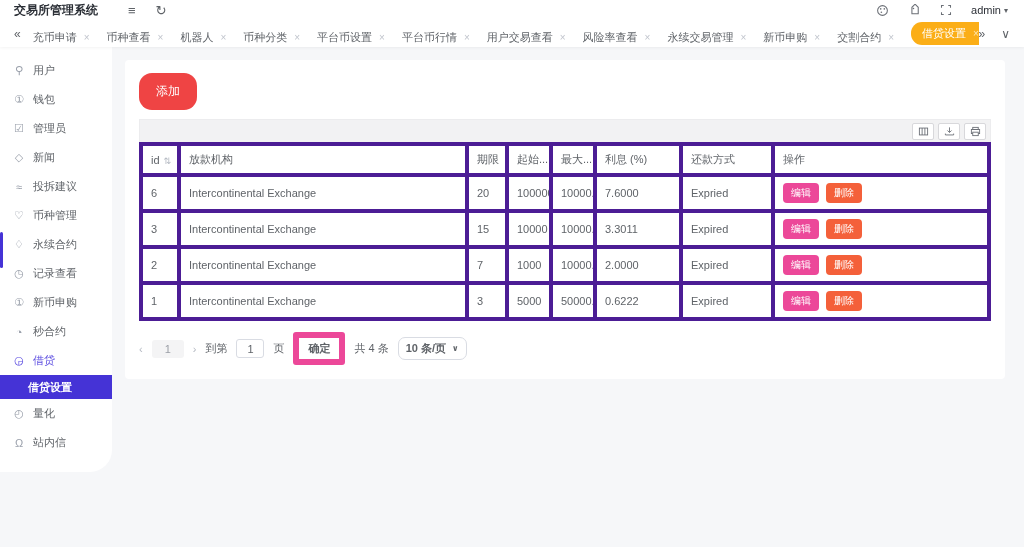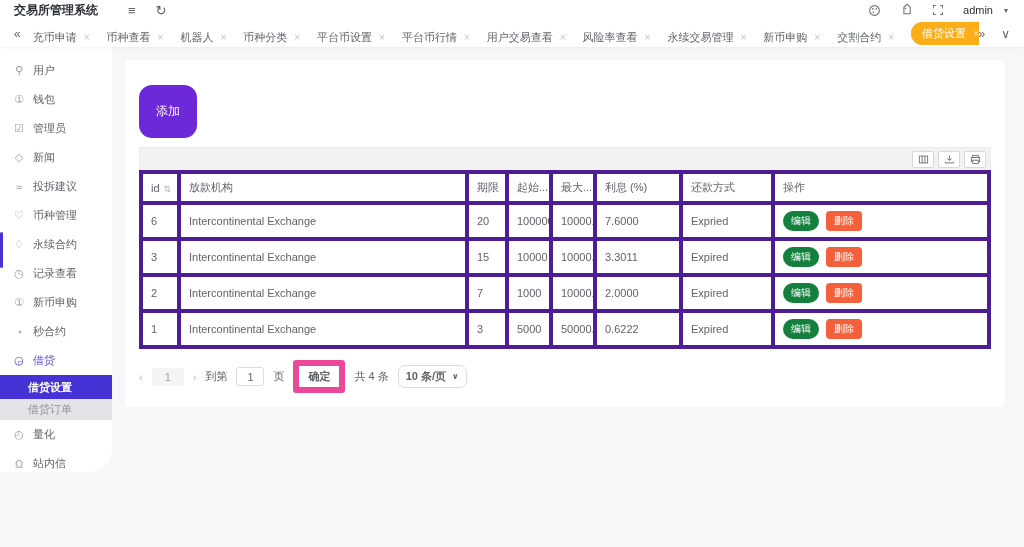--- a/index.html
+++ b/index.html
@@ -5,21 +5,21 @@
   * { margin:0; padding:0; box-sizing:border-box; }
   html,body { width:1024px; height:547px; overflow:hidden; }
   body { background:#f6f7f9; font-family:"Liberation Sans","DejaVu Sans",sans-serif; color:#5f6368; position:relative; }
 
   
   .header { position:absolute; top:0; left:0; width:1024px; height:20px; background:#fff; display:flex; align-items:center; z-index:4; }
   .brand { width:128px; padding-left:14px; font-size:12px; font-weight:bold; color:#2b2f36; flex:none; white-space:nowrap; }
   .hicon { color:#5f6368; font-size:13px; line-height:1; margin-right:20px; cursor:pointer; display:flex; align-items:center; }
   .header-right { margin-left:auto; display:flex; align-items:center; gap:19px; padding-right:16px; }
   .header-right .hicon { margin:0; }
-  .admin-dd { font-size:11px; color:#2b2f36; display:flex; align-items:center; gap:11px; cursor:pointer; }
+  .admin-dd { font-size:11px; color:#2b2f36; display:flex; align-items:center; gap:3px; cursor:pointer; }
   .caret { font-size:8px; color:#5f6368; }
   svg.ic { display:block; }
 
   
   .tabbar { position:absolute; top:20px; left:0; width:1024px; height:27px; background:#fff; display:flex; align-items:center; padding:0 14px; box-shadow:0 1px 3px rgba(0,0,0,.05); z-index:3; }
   .tab-scroll { color:#5f6368; font-size:12px; margin-right:12px; cursor:pointer; }
   .tab-list { display:flex; align-items:flex-end; flex:1; overflow:hidden; }
   .tab { display:flex; align-items:center; gap:7px; margin-right:17px; font-size:11px; color:#5f6368; cursor:pointer; white-space:nowrap; }
   .tab .x { color:#c0c4cc; font-size:10px; }
   .tab.active { background:#fbae17; color:#fff; padding:4px 11px; border-radius:11px; }
@@ -32,29 +32,29 @@
   .menu-item .mi { width:12px; text-align:center; color:#9aa0ab; font-size:11px; }
   .menu-item.active { color:#5a4be0; }
   .menu-item.active .mi { color:#5a4be0; }
   .submenu-item { height:24px; display:flex; align-items:center; padding-left:28px; font-size:11px; cursor:pointer; white-space:nowrap; }
   .submenu-item.selected { background:#4533d6; color:#fff; font-weight:bold; }
   .submenu-item.plain { background:#e3e3e8; color:#90929a; height:21px; }
   .side-thumb { position:absolute; left:0; top:232px; width:3px; height:36px; background:#4533d6; border-radius:2px; z-index:5; cursor:pointer; }
 
   
   .card { position:absolute; left:125px; top:60px; width:880px; background:#fff; border-radius:4px; padding:13px 14px 14px; }
-  .btn-add { background:#6d28d9; color:#fff; border:none; font-size:12px; padding:18px 17px; border-radius:13px; cursor:pointer; font-family:inherit;margin-top:12px; }
+  .btn-add { background:#ef4444; color:#fff; border:none; font-size:12px; padding:10px 17px; border-radius:13px; cursor:pointer; font-family:inherit; }
   .table-toolbar { margin-top:9px; background:#f2f2f3; border:1px solid #ececee; border-bottom:none; height:23px; display:flex; align-items:center; justify-content:flex-end; gap:4px; padding-right:4px; }
   .tool-btn { width:22px; height:17px; background:#fff; border:1px solid #d8d8db; border-radius:2px; display:flex; align-items:center; justify-content:center; cursor:pointer; color:#6b6f76; }
   table { width:100%; border-collapse:collapse; font-size:11px; color:#5f6368; table-layout:fixed; }
   th,td { border:4px solid #4c1d95; padding:6px 8px; text-align:left; font-weight:normal; white-space:nowrap; overflow:hidden; }
   th { color:#5f6368; }
   .sort-ic { color:#b4b9c2; font-size:9px; margin-left:4px; cursor:pointer; }
   .act-btn { display:inline-block; border:none; color:#fff; font-size:10px; padding:3px 8px; border-radius:4px; margin-right:7px; cursor:pointer; font-family:inherit; }
-  .act-edit { background:#15803d;border-radius:10px; }
+  .act-edit { background:#ec4899; }
   .act-del { background:#f4603a; }
 
   
   .pager { margin-top:11px; display:flex; align-items:center; gap:9px; font-size:11px; color:#5f6368; }
   .pg-chev { color:#b4b9c2; font-size:11px; cursor:pointer; }
   .pg-pill { background:#f4f4f5; color:#9a9ea6; padding:3px 13px; border-radius:3px; cursor:pointer; }
   .pg-input { width:28px; height:19px; border:1px solid #d9dce3; border-radius:3px; text-align:center; font-size:11px; color:#5f6368; font-family:inherit; }
   .pg-confirm { background:#fff; border:6px solid #ec4899; border-radius:3px; padding:3px 9px; font-size:11px; font-weight:bold; color:#5f6368; cursor:pointer; font-family:inherit; }
   .pg-size { border:1px solid #d9dce3; border-radius:7px; padding:3px 7px; display:flex; align-items:center; gap:6px; font-weight:bold; cursor:pointer; }
   .pg-size .caret { font-size:8px; }
@@ -198,21 +198,20 @@
       </div>
       <div class="menu-item">
         <span class="mi">◔</span>
         <span>秒合约</span>
       </div>
       <div class="menu-item active">
         <span class="mi">◶</span>
         <span>借贷</span>
       </div>
       <div class="submenu-item selected">借贷设置</div>
-      <div class="submenu-item plain">借贷订单</div>
       <div class="menu-item">
         <span class="mi">◴</span>
         <span>量化</span>
       </div>
       <div class="menu-item">
         <span class="mi">Ω</span>
         <span>站内信</span>
       </div>
     </div>
 </div>

